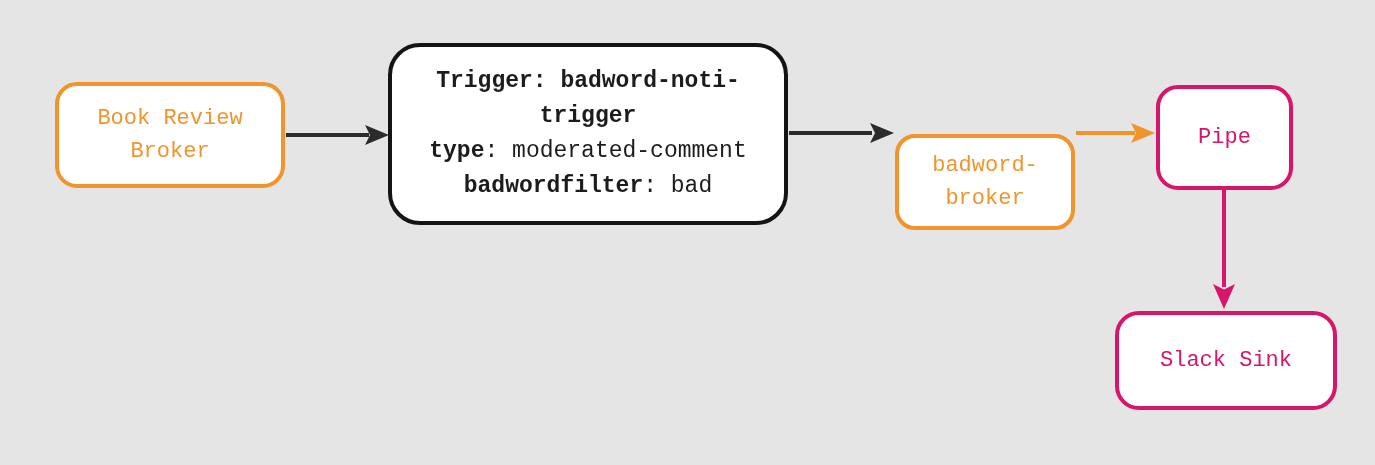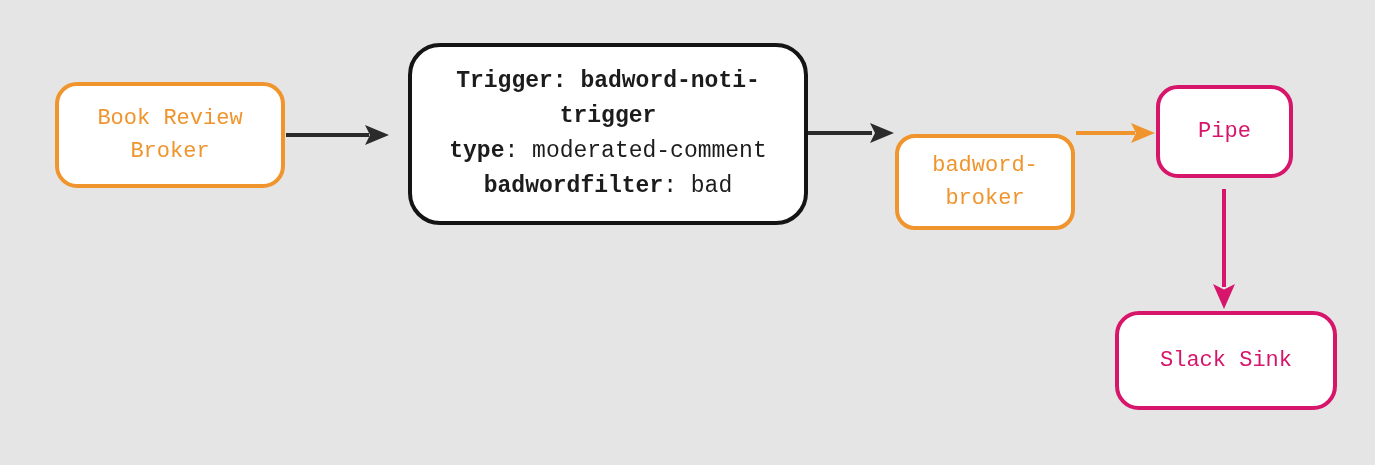--- a/index.html
+++ b/index.html
@@ -39,39 +39,38 @@
     border: 4px solid var(--orange, #F0952D);
     color: var(--orange, #F0952D);
   }
   .node.pink {
     border: 4px solid var(--pink, #D6156B);
     color: var(--pink, #D6156B);
   }
   .node.black {
     border: 4px solid var(--node-black-border, #141414);
     color: #1c1c1c;
-    margin-left: 20px;
   }
   .node-book-review-broker {
     left: 55px; top: 82px; width: 230px; height: 106px;
     border-radius: 22px;
   }
   .node-trigger {
     left: 388px; top: 43px; width: 400px; height: 182px;
     border-radius: 32px;
     font-size: 23px;
     line-height: 35px;
   }
   .node-badword-broker {
     left: 895px; top: 87px; width: 180px; height: 96px;
     border-radius: 20px;
     margin-top: 47px;
   }
   .node-pipe {
-    left: 1156px; top: 85px; width: 137px; height: 93px;
+    left: 1156px; top: 85px; width: 137px; height: 105px;
     border-radius: 22px;
   }
   .node-slack-sink {
     left: 1115px; top: 311px; width: 222px; height: 99px;
     border-radius: 24px;
     justify-content: center;
   }
   .bold { font-weight: bold; }
 </style>
 </head>

